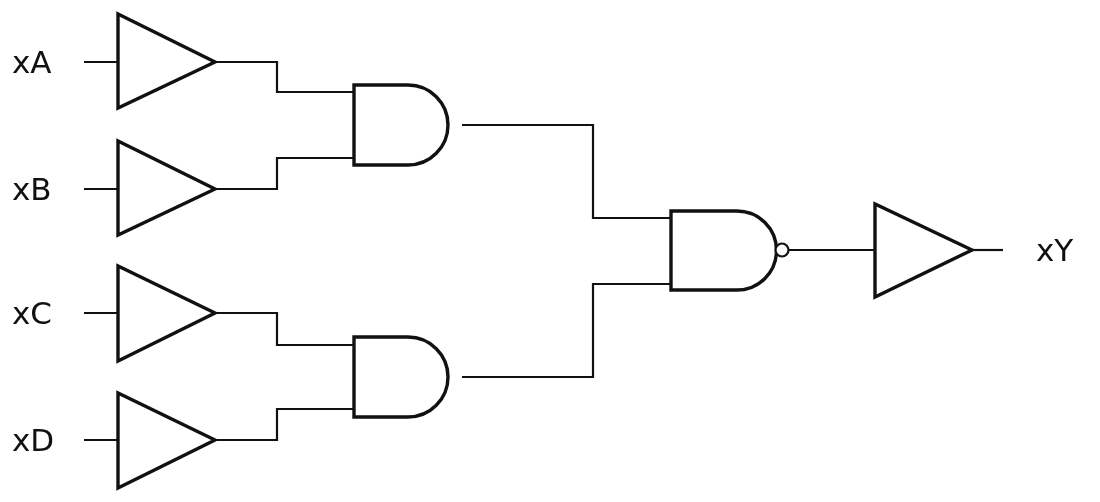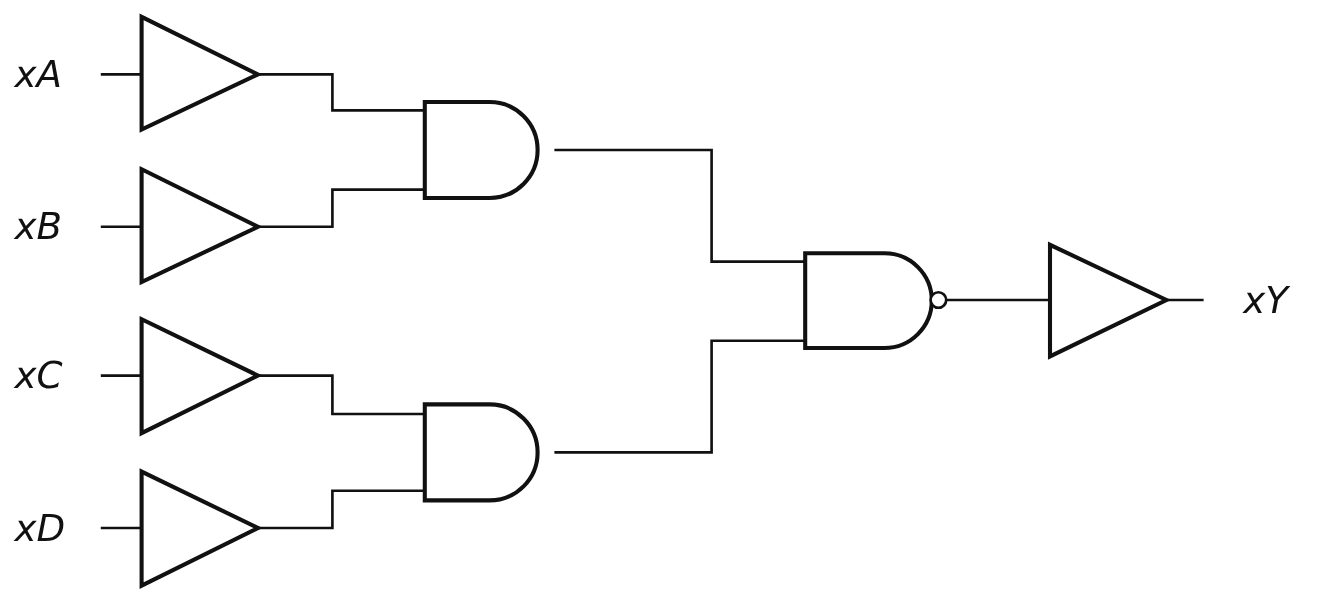--- a/index.html
+++ b/index.html
@@ -7,21 +7,20 @@
     padding: 0;
     background: #ffffff;
   }
   #canvas {
     position: relative;
     width: 1100px;
     height: 502px;
     background: #ffffff;
     overflow: hidden;
     font-family: "DejaVu Sans", "Liberation Sans", sans-serif;
-    font-style: italic;
   }
   #circuit-svg {
     position: absolute;
     left: 0;
     top: 0;
     width: 1100px;
     height: 502px;
   }
   .gate-body {
     fill: #ffffff;

